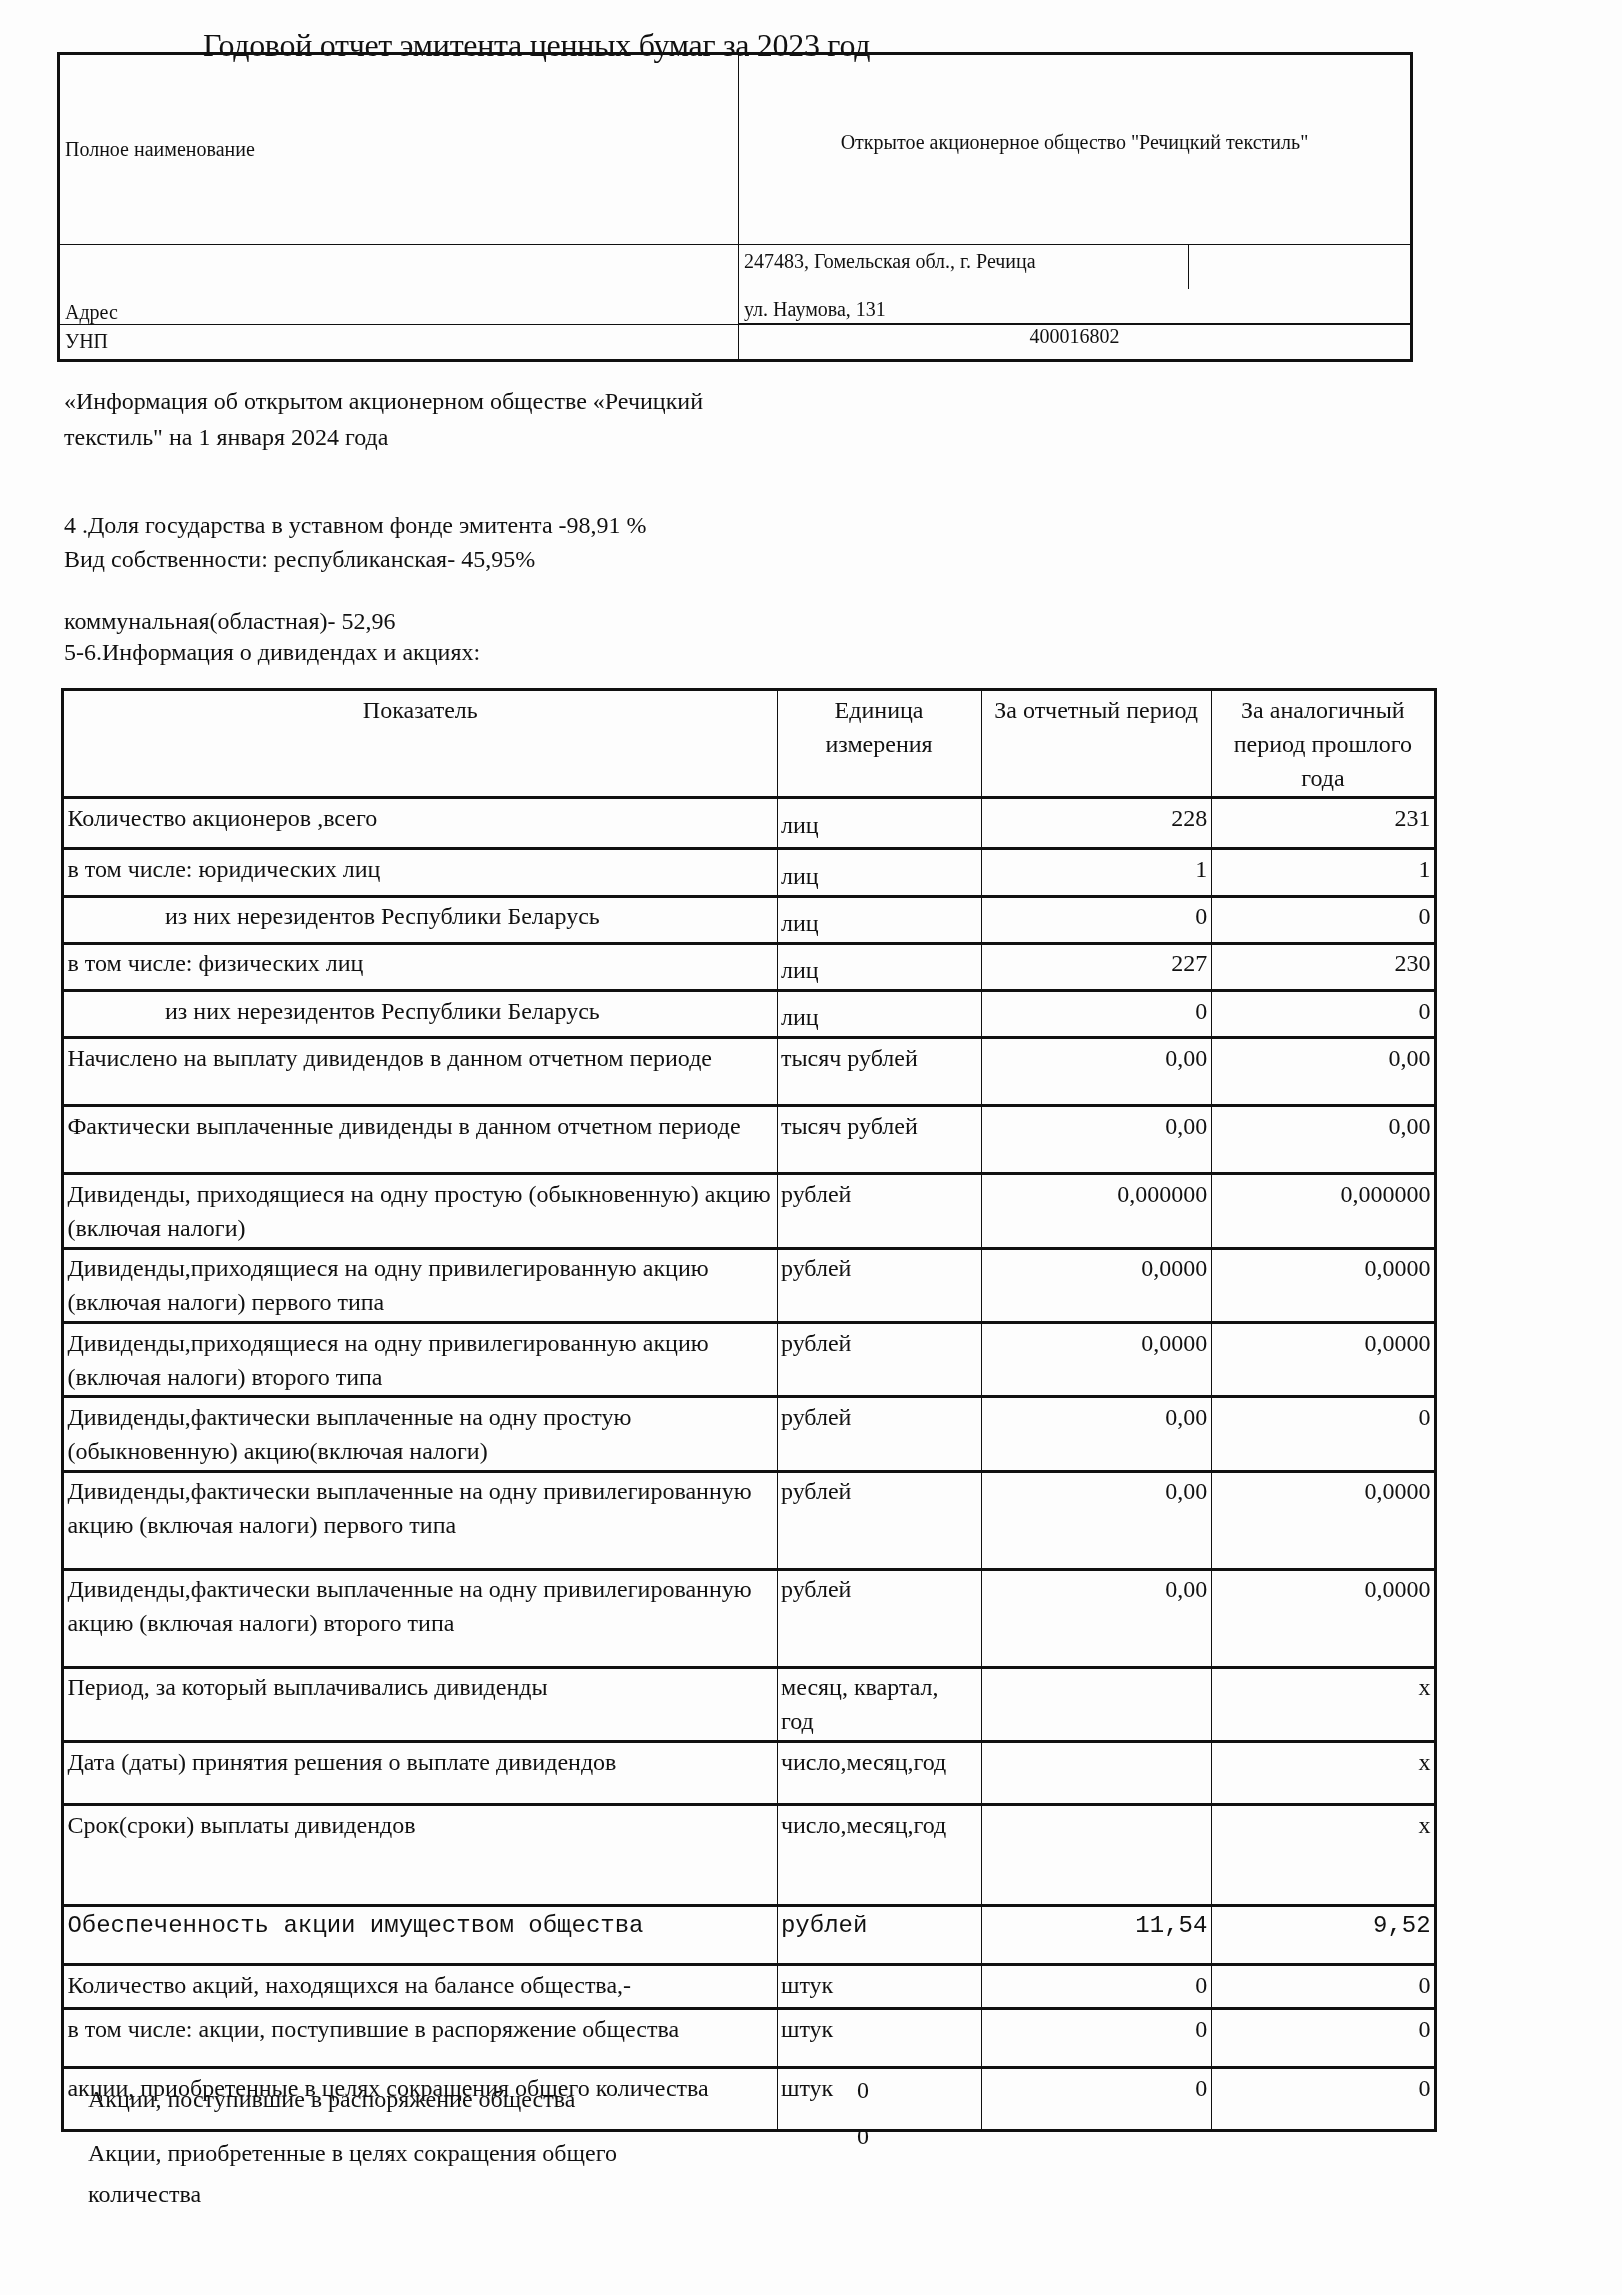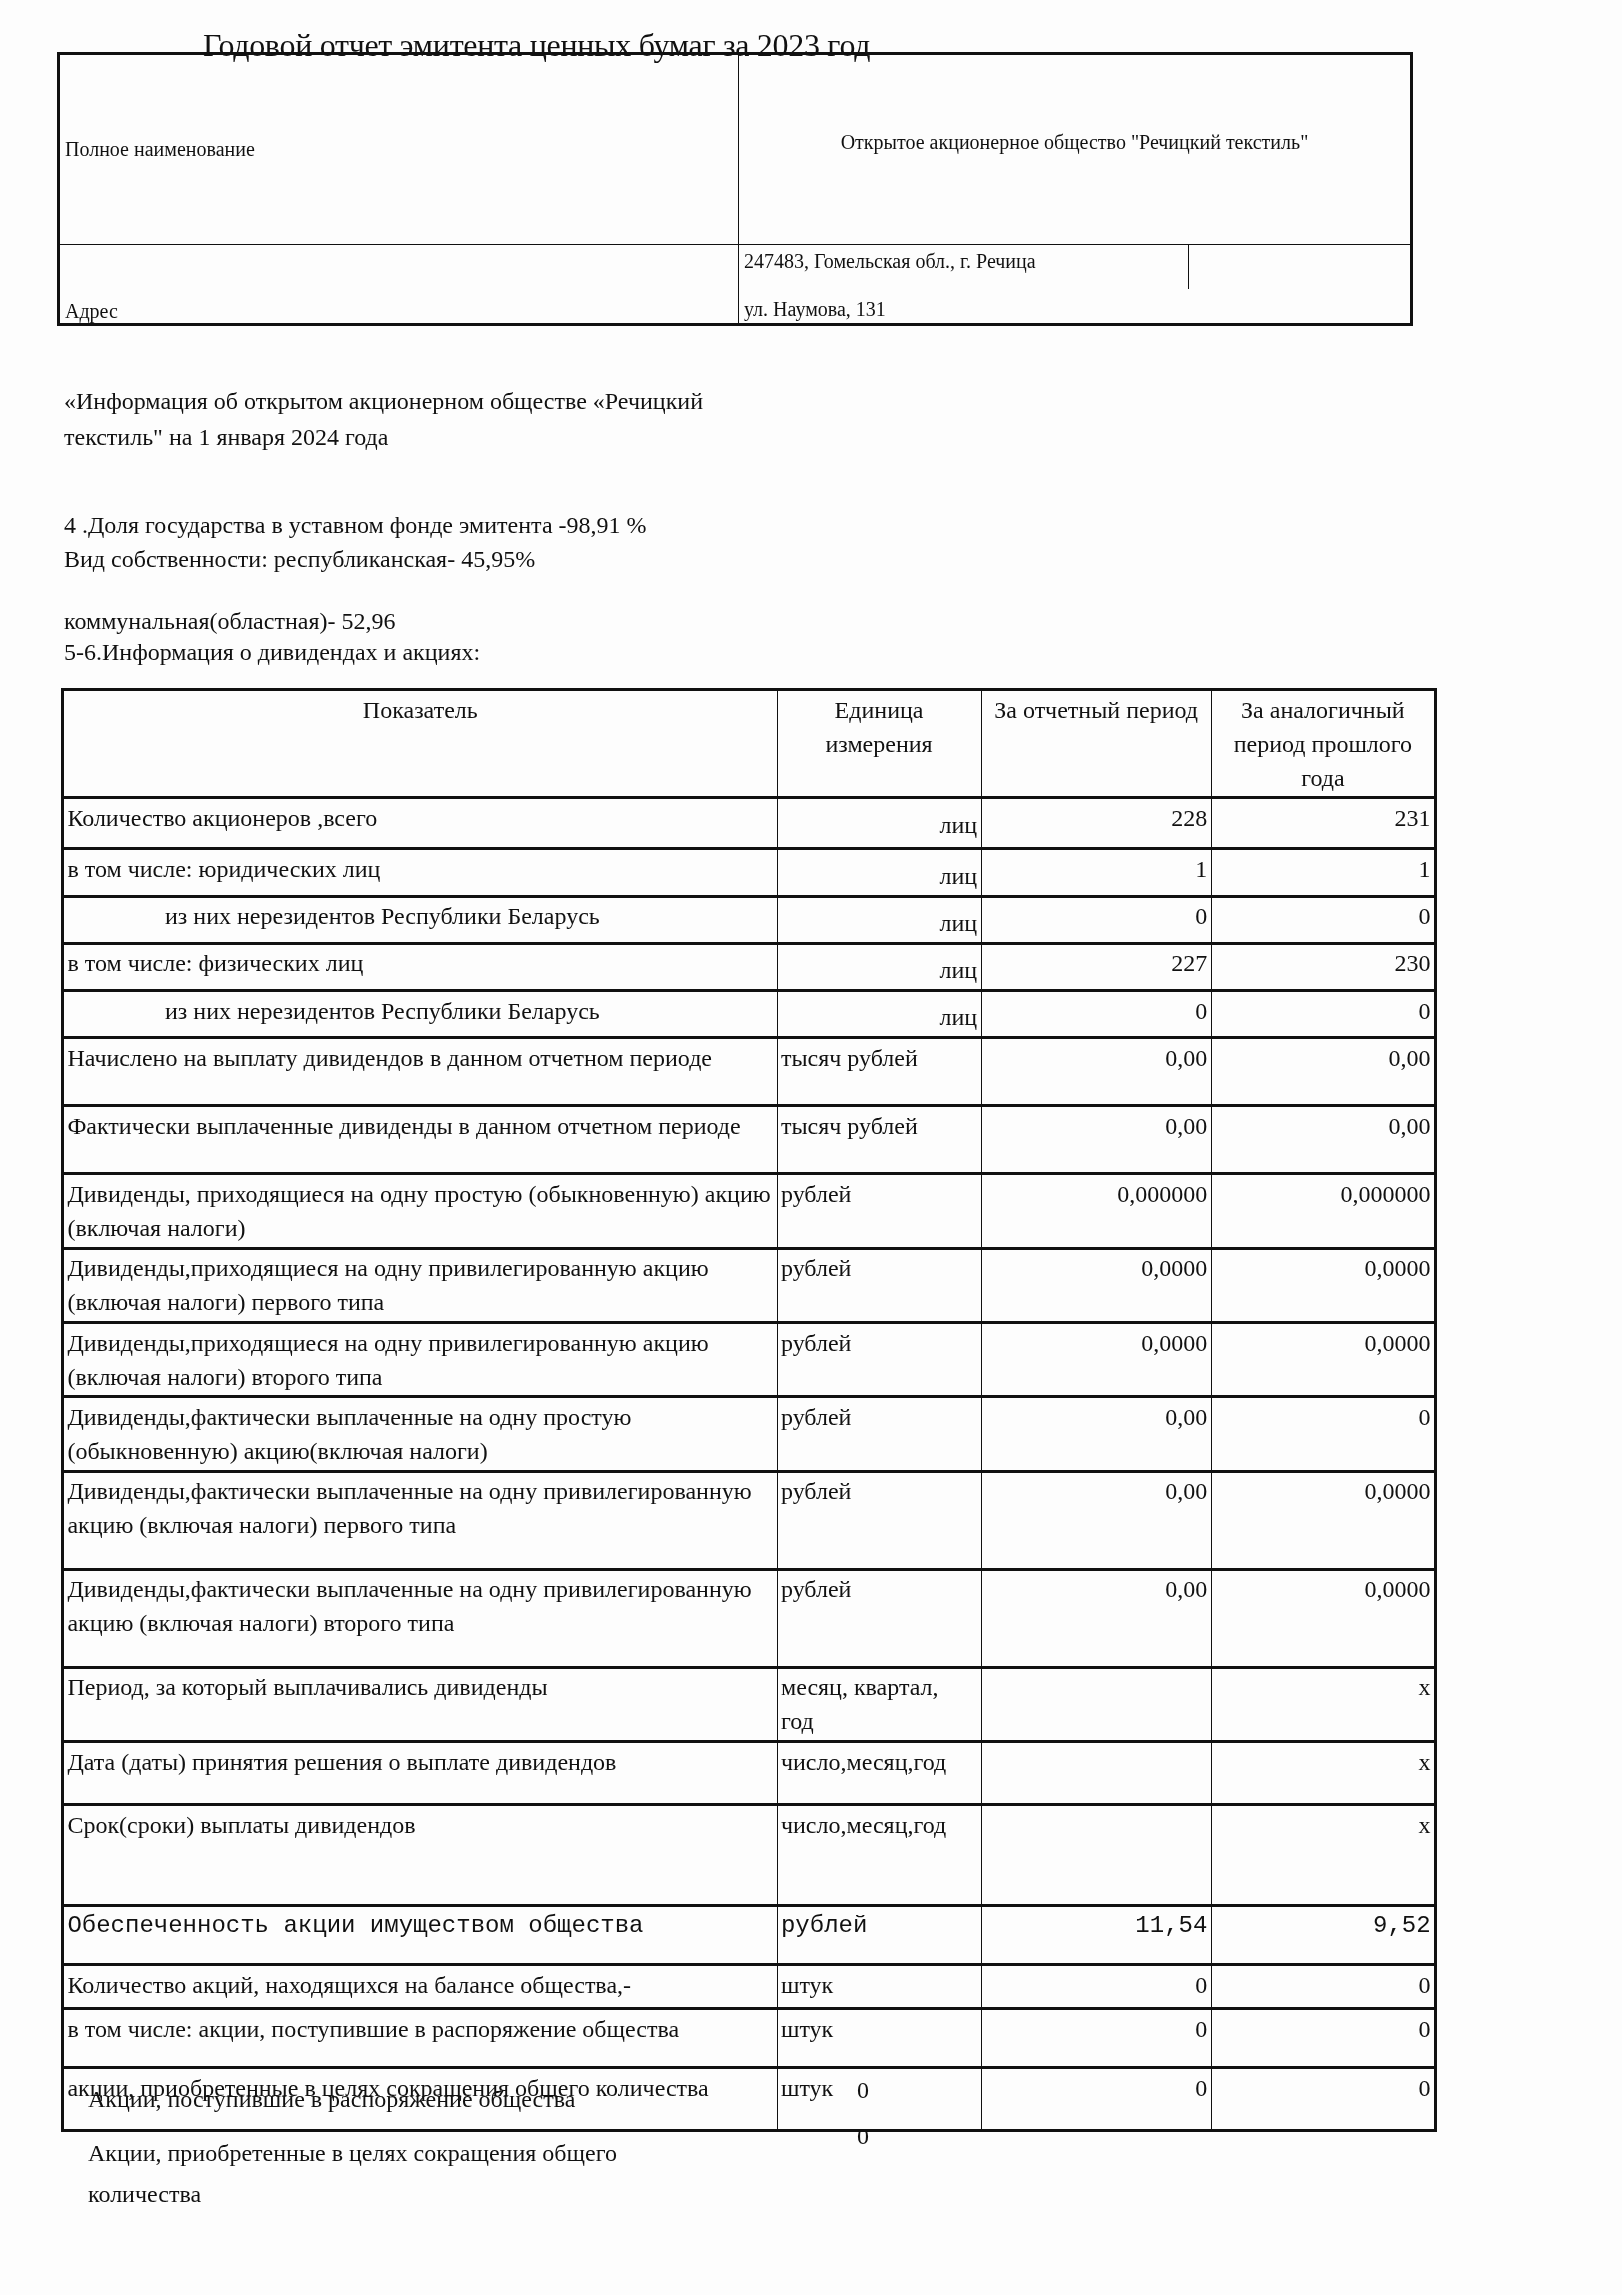--- a/index.html
+++ b/index.html
@@ -28,21 +28,21 @@
 
   
   .main { left: 61px; top: 688px; width: 1376px; border-collapse: collapse; border: 3.4px solid #111; }
   .main td, .main th { border: 1.7px solid #111; font-size: 24px; font-weight: normal; vertical-align: top; padding: 1.7px 3.4px; line-height: 34px; }
   .main th { text-align: center; }
   .main .c1 { width: 676px; }
   .main .c2 { width: 201px; }
   .main .c3 { width: 242px; text-align: right; }
   .main .c4 { width: 228px; text-align: right; }
   .main td.c2 { text-align: left; }
-  .main td.c2.center { text-align: right; padding-top: 8.5px; }
+  .main td.c2.center { text-align: left; padding-top: 8.5px; }
   .main td.c1.indent2 { padding-left: 101px; }
   .main tr.thick td { border-top: 3.4px solid #111; }
 
   .foot { font-size: 24px; }
 </style>
 </head>
 <body>
 
 <div class="abs title">Годовой отчет эмитента ценных бумаг за 2023 год</div>
 
@@ -52,20 +52,24 @@
     <td class="lbl">Полное наименование</td>
     <td class="name-val">Открытое акционерное общество "Речицкий текстиль"</td>
   </tr>
   <tr class="row-addr">
     <td class="lbl addr-lbl">Адрес</td>
     <td class="addr-val">
       <div class="addr-line1">247483, Гомельская обл., г. Речица</div>
       <div class="addr-line2">ул. Наумова, 131</div>
     </td>
   </tr>
+  <tr class="row-unp">
+    <td class="lbl">УНП</td>
+    <td class="unp-val">400016802</td>
+  </tr>
 </tbody>
   </table>
 
 <div class="abs p" style="top:385px;text-align:center;">«Информация об открытом акционерном обществе «Речицкий</div>
 <div class="abs p" style="top:421px;">текстиль" на 1 января 2024 года</div>
 <div class="abs p" style="top:509px;">4 .Доля  государства  в уставном    фонде  эмитента -98,91 %</div>
 <div class="abs p" style="top:543px;">Вид собственности: республиканская- 45,95%</div>
 <div class="abs p" style="top:605px;">коммунальная(областная)- 52,96</div>
 <div class="abs p" style="top:636px;">5-6.Информация  о дивидендах и акциях:</div>
 

